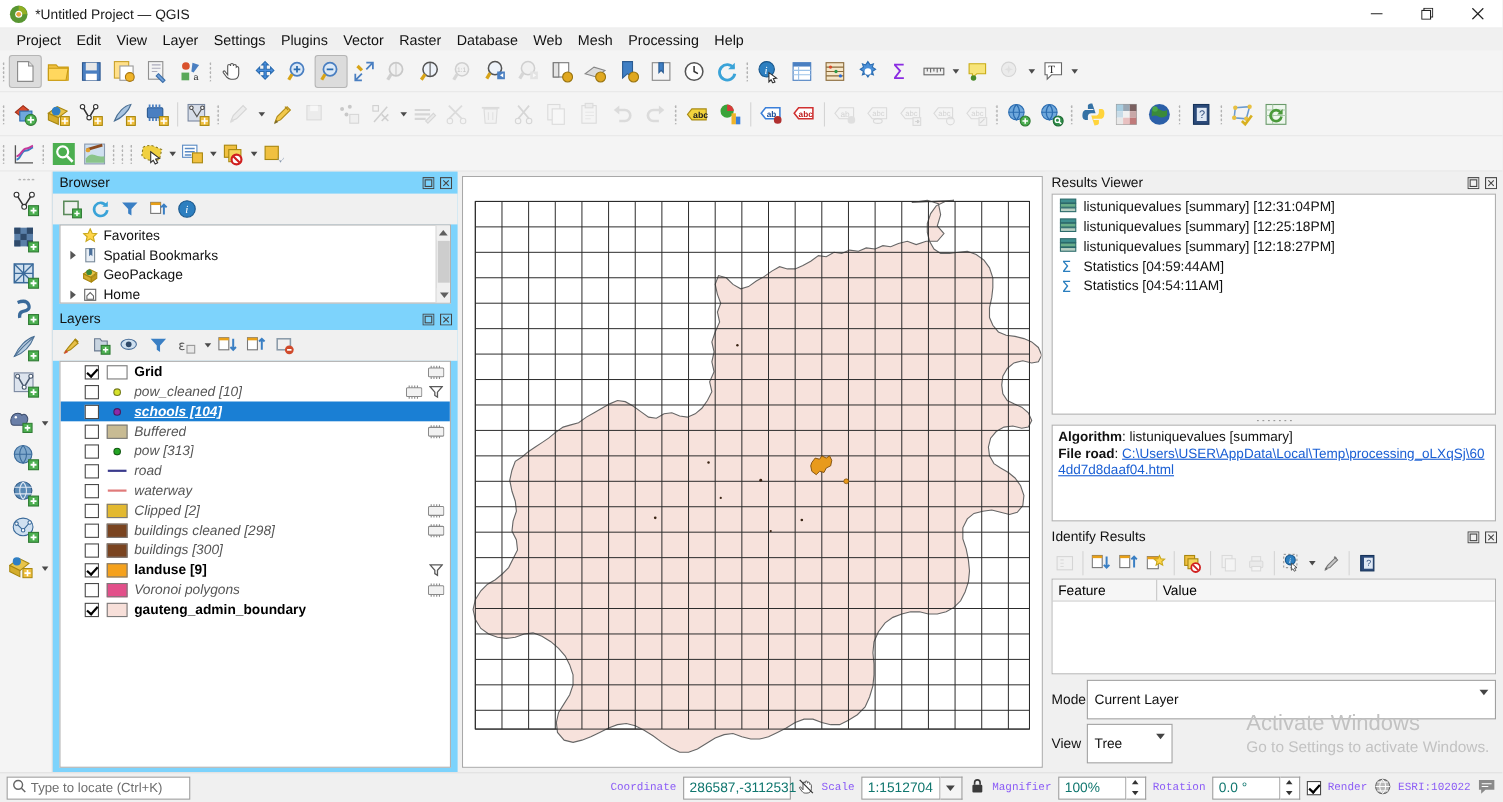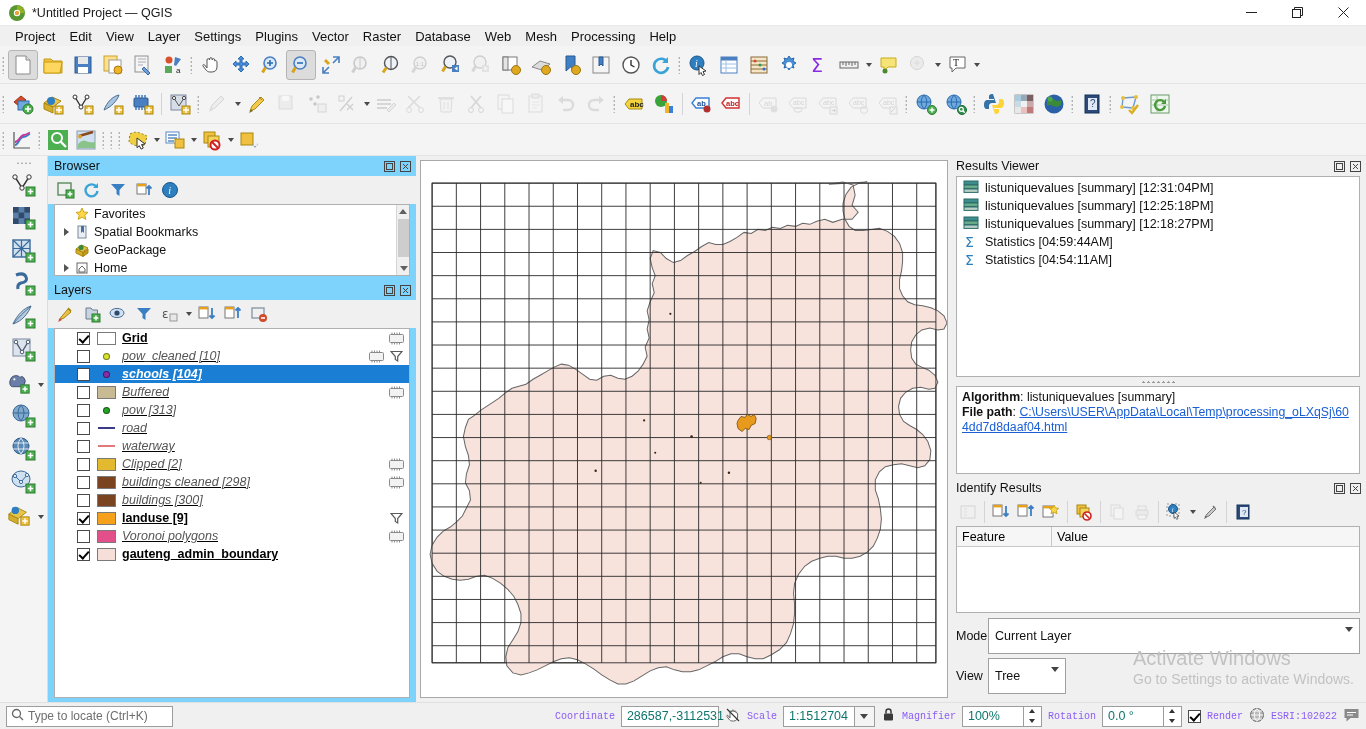--- a/index.html
+++ b/index.html
@@ -76,21 +76,21 @@
   .exp.empty:after{display:none;}
   .bicon { width:17px;height:16px;display:flex;align-items:center;justify-content:center;flex:none;margin-right:4px;}
 
   .scrollbar { position:absolute; right:0; top:0; width:13px; bottom:0; background:#f0f0f0; border-left:1px solid #d5d5d5;}
   .sb-up,.sb-dn{height:13px;display:flex;align-items:center;justify-content:center;background:#f0f0f0;}
   .sb-up:after{content:"";border-left:4px solid transparent;border-right:4px solid transparent;border-bottom:5px solid #606060;}
   .sb-dn:after{content:"";border-left:4px solid transparent;border-right:4px solid transparent;border-top:5px solid #606060;}
   .sb-thumb{position:absolute;top:14px;left:1px;width:11px;height:38px;background:#cdcdcd;}
 
   
-  .lrow { display:flex; align-items:center; height:18px; padding-left:22px; font-size:12.5px; position:relative;text-decoration:underline;}
+  .lrow { display:flex; align-items:center; height:18px; padding-left:22px; font-size:12.5px; position:relative;}
   .lrow.sel { background:#1a7fd4; color:#fff; }
   .chk { width:13px;height:13px;border:1px solid #4a4a4a;background:#fff;flex:none;margin-right:6px;position:relative;}
   .chk.on:after{content:"";position:absolute;left:3px;top:0px;width:4px;height:8px;border:solid #000;border-width:0 2px 2px 0;transform:rotate(42deg);}
   .lsym { width:20px;height:13px;flex:none;margin-right:6px;display:flex;align-items:center;justify-content:center;}
   .swatch { width:19px;height:13px;border:1px solid #7a7a7a;}
   .dot { width:7px;height:7px;border-radius:50%;}
   .line { width:17px;height:2px;}
   .lname { white-space:nowrap; overflow:hidden;}
   .lname.it { font-style:italic; color:#555;}
   .lrow.sel .lname { color:#fff; text-decoration:underline; font-style:italic; font-weight:600;}
@@ -1368,21 +1368,21 @@
               </span>
               <span>Statistics [04:54:11AM]</span>
             </div>
           </div>
         <div class="dragdots"></div>
         <div class="rdetail">
           <div>
             <b>Algorithm</b><span>: </span><span>listuniquevalues [summary]</span>
           </div>
           <div>
-            <b>File path</b><span>: </span><a href="#">C:\Users\USER\AppData\Local\Temp\processing_oLXqSj\604dd7d8daaf04.html</a>
+            <b>File road</b><span>: </span><a href="#">C:\Users\USER\AppData\Local\Temp\processing_oLXqSj\604dd7d8daaf04.html</a>
           </div>
         </div>
       </div>
 
       <div class="panel" style="flex:1; min-height:0; position:relative;">
         <div class="panel-title">
           <span class="ttl">Identify Results</span>
           <div class="panel-btns">
             <div class="pbtn">
               <svg width="11" height="11" viewBox="0 0 11 11">

